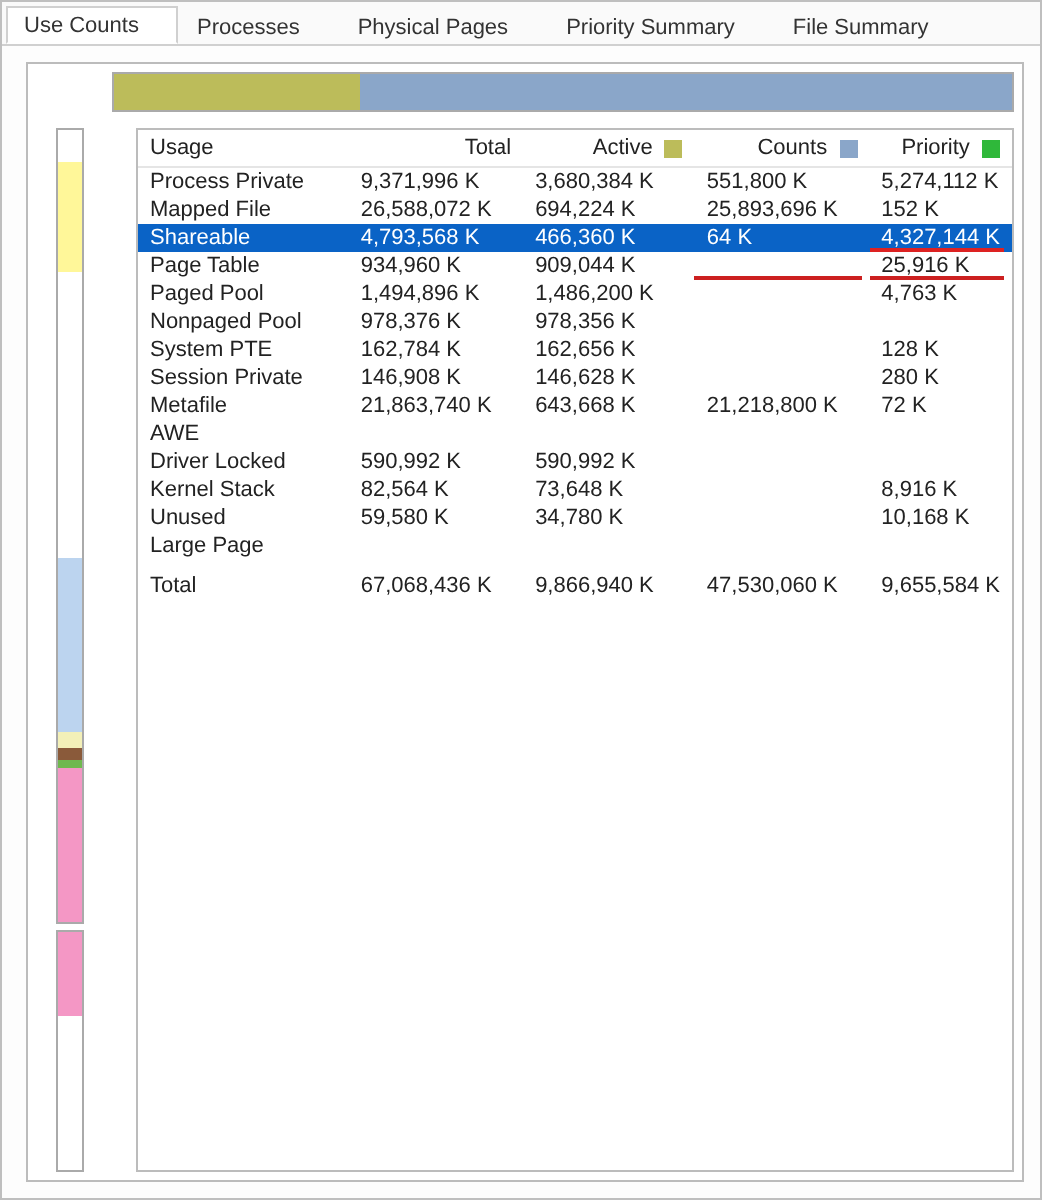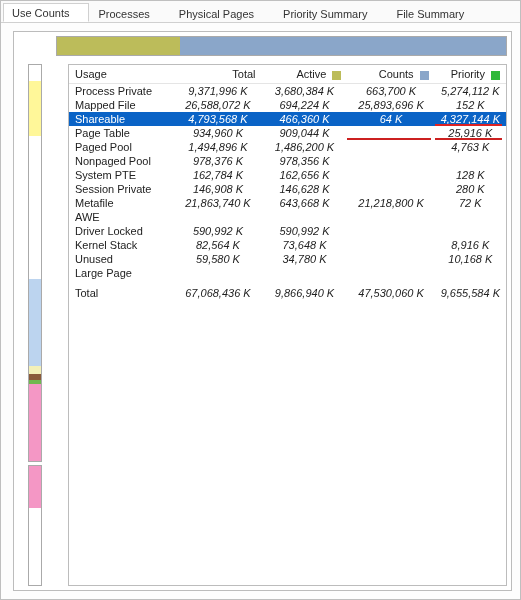--- a/index.html
+++ b/index.html
@@ -95,21 +95,21 @@
     padding: 3px 6px;
     background: #fff;
     border-bottom: 1px solid #e5e5e5;
     white-space: nowrap;
   }
   .grid th.num { text-align: right; }
   .grid td {
     padding: 1px 6px;
     white-space: nowrap;
   }
-  .grid td.num { text-align: center; font-variant-numeric: tabular-nums; font-style: italic; }
+  .grid td.num { text-align: left; font-variant-numeric: tabular-nums; }
   .grid tr.selected { background: #0a63c6; color: #fff; margin-top: 32px; }
   .grid tr.selected .underline-cell::after { background: #d22; }
   .legend-sq { display: inline-block; width: 9px; height: 9px; margin-left: 3px; vertical-align: middle; }
   .legend-active  { background: #bcbc5a; }
   .legend-standby { background: #8aa6c9; }
   .legend-modified{ background: #2fb83a; }
   .underline-cell { position: relative; }
   .underline-cell::after{
     content:""; position:absolute; left:0; right:4px; bottom:0; height:2px; background:#cc2020;
   }
@@ -170,21 +170,21 @@
                 <span>Priority</span>
                 <span class="legend-sq legend-modified"></span>
               </th>
             </tr>
           </thead>
           <tbody id="gridbody">
               <tr>
                 <td>Process Private</td>
                 <td class="num">9,371,996 K</td>
                 <td class="num">3,680,384 K</td>
-                <td class="num">663,700 K</td>
+                <td class="num">551,800 K</td>
                 <td class="num">5,274,112 K</td>
               </tr>
               <tr>
                 <td>Mapped File</td>
                 <td class="num">26,588,072 K</td>
                 <td class="num">694,224 K</td>
                 <td class="num">25,893,696 K</td>
                 <td class="num">152 K</td>
               </tr>
               <tr class="selected">

